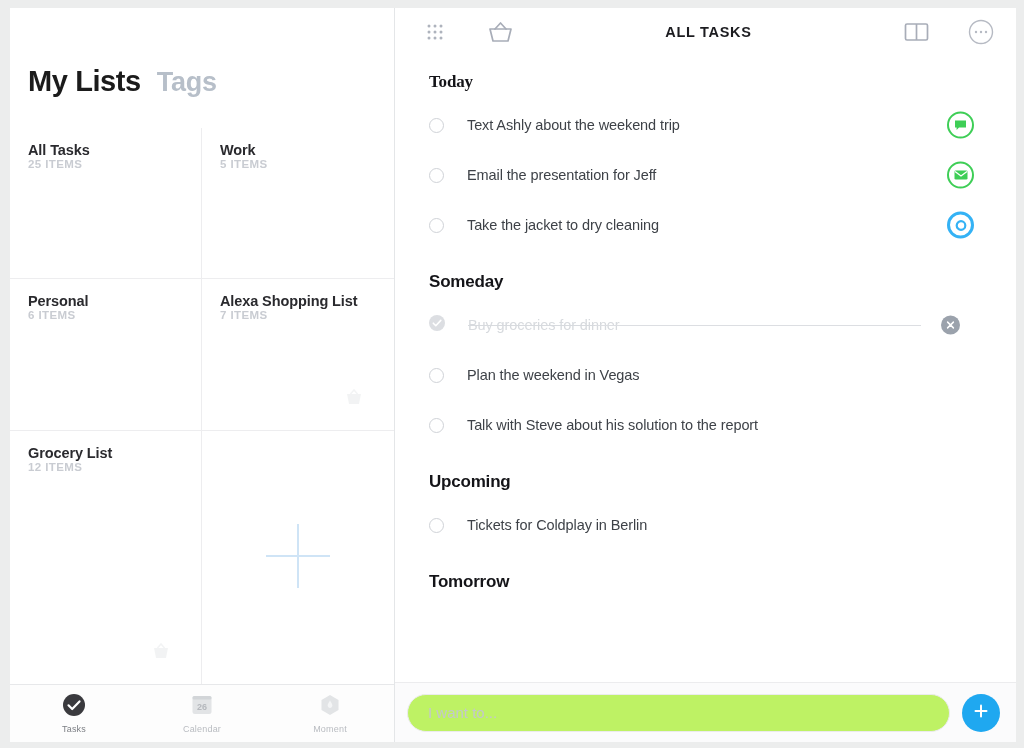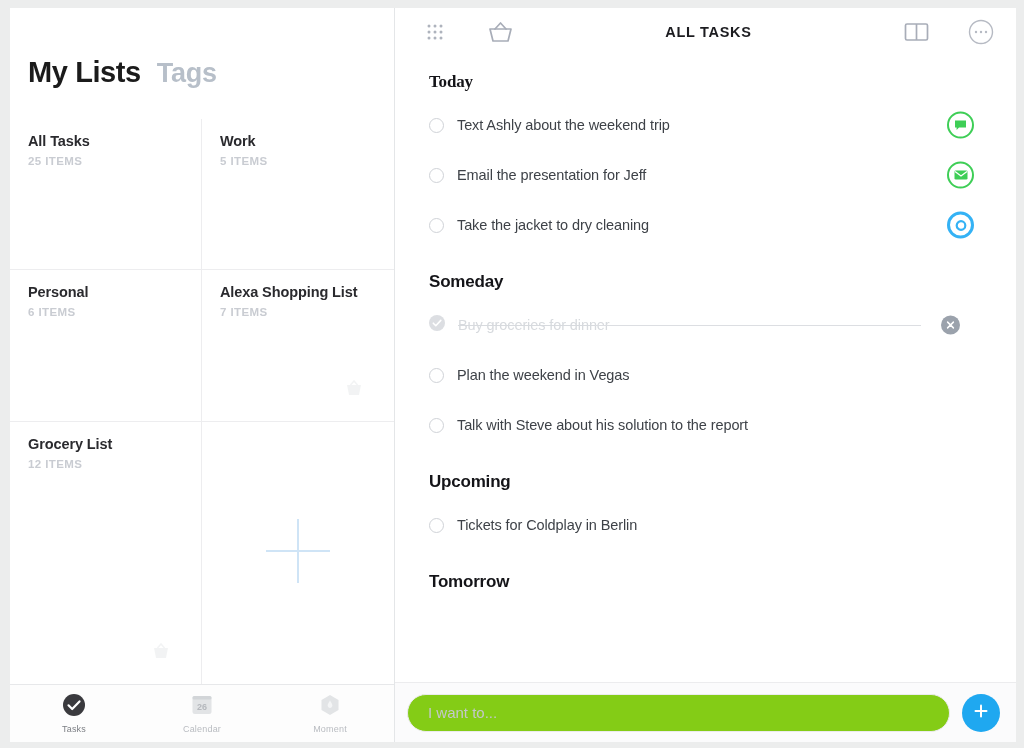--- a/index.html
+++ b/index.html
@@ -34,20 +34,21 @@
     display: flex;
     align-items: baseline;
     gap: 16px;
     padding: 48px 0 0 18px;
   }
   .lists-title {
     font-size: 29px;
     font-weight: bold;
     color: #1b1b1b;
     letter-spacing: -0.4px;
+    margin-top: 9px;
   }
   .tags-title {
     font-size: 27px;
     font-weight: bold;
     color: #b7bfc9;
     letter-spacing: -0.3px;
   }
 
   .lists-grid {
     margin-top: 30px;
@@ -66,21 +67,21 @@
   .list-cell.col2 { border-right: none; }
   .list-cell.lastrow { border-bottom: none; }
   .list-name {
     font-size: 14.5px;
     font-weight: bold;
     color: #2a2a2e;
     letter-spacing: -0.1px;
     white-space: nowrap;
   }
   .list-count {
-    margin-top: 6px;
+    margin-top: 0;
     font-size: 11.5px;
     font-weight: bold;
     color: #c9ccd2;
     letter-spacing: 0.4px;
   }
   .cell-basket {
     position: absolute;
     right: 30px; bottom: 20px;
     opacity: 0.5;
   }
@@ -164,21 +165,21 @@
     padding: 0 0 0 34px;
     position: relative;
   }
   .checkbox {
     width: 15px; height: 15px;
     border: 1.4px solid #cfd2d7;
     border-radius: 50%;
     flex-shrink: 0;
   }
   .task-text {
-    margin-left: 13px;
+    margin-left: 23px;
     font-size: 14.5px;
     color: #3e4248;
     letter-spacing: -0.1px;
     white-space: nowrap;
   }
   .task-row.done .task-text {
     color: #d7dade;
     text-decoration: line-through;
     text-decoration-color: #d7dade;
   }
@@ -218,21 +219,21 @@
     align-items: center;
     padding: 0 16px 0 12px;
     gap: 12px;
     flex-shrink: 0;
   }
   .composer-input {
     flex: 1;
     height: 38px;
     border-radius: 19px;
     border: 1px solid #ebebed;
-    background: #84cc16;
+    background: #bef264;
     padding: 0 20px;
     font-size: 15px;
     font-family: "Liberation Sans", sans-serif;
     color: #55585d;
     outline: none;
   }
   .composer-input::placeholder { color: #c4c7cc; }
   .add-btn {
     width: 38px; height: 38px;
     border-radius: 50%;

